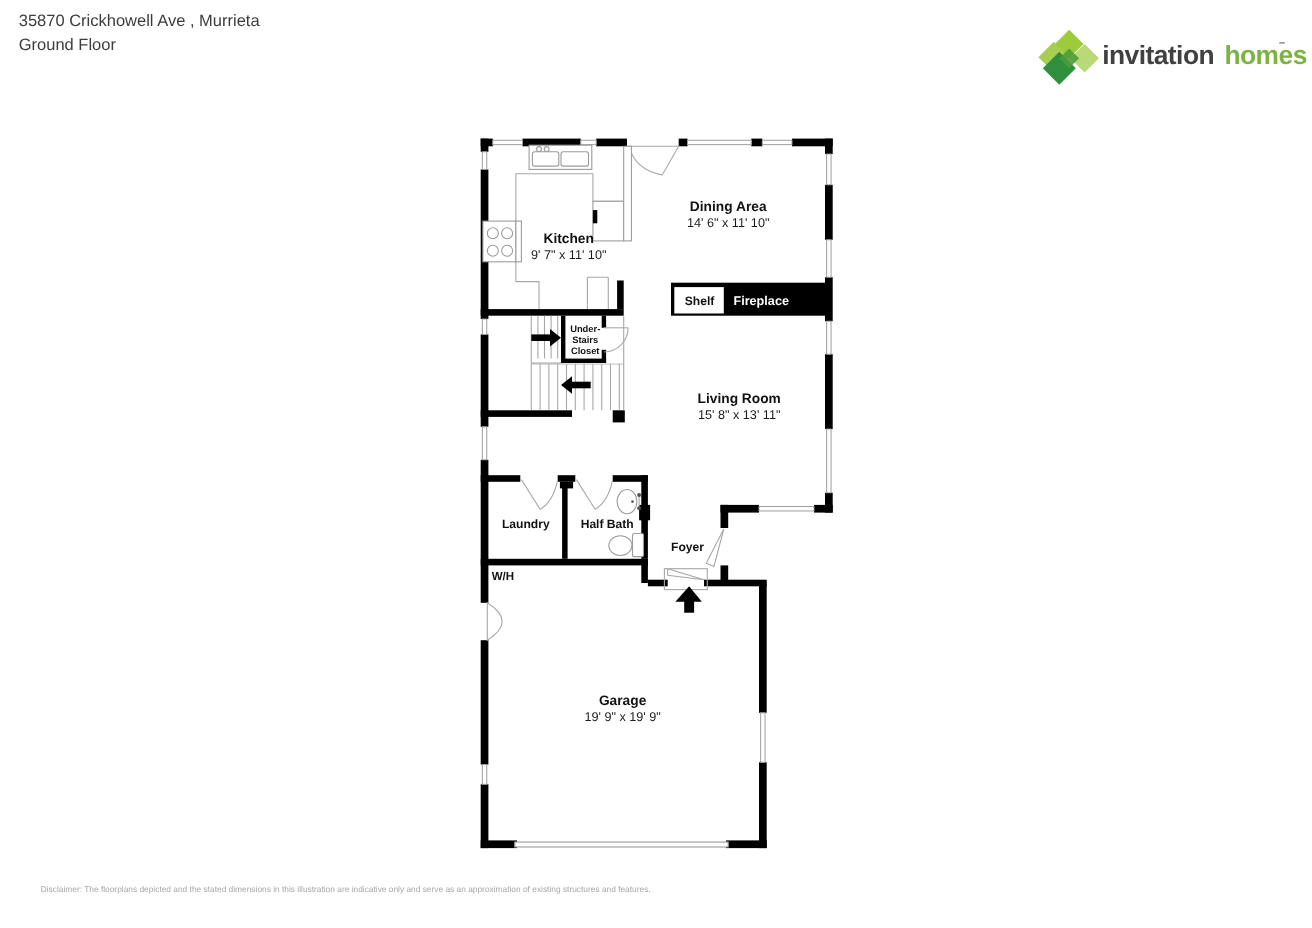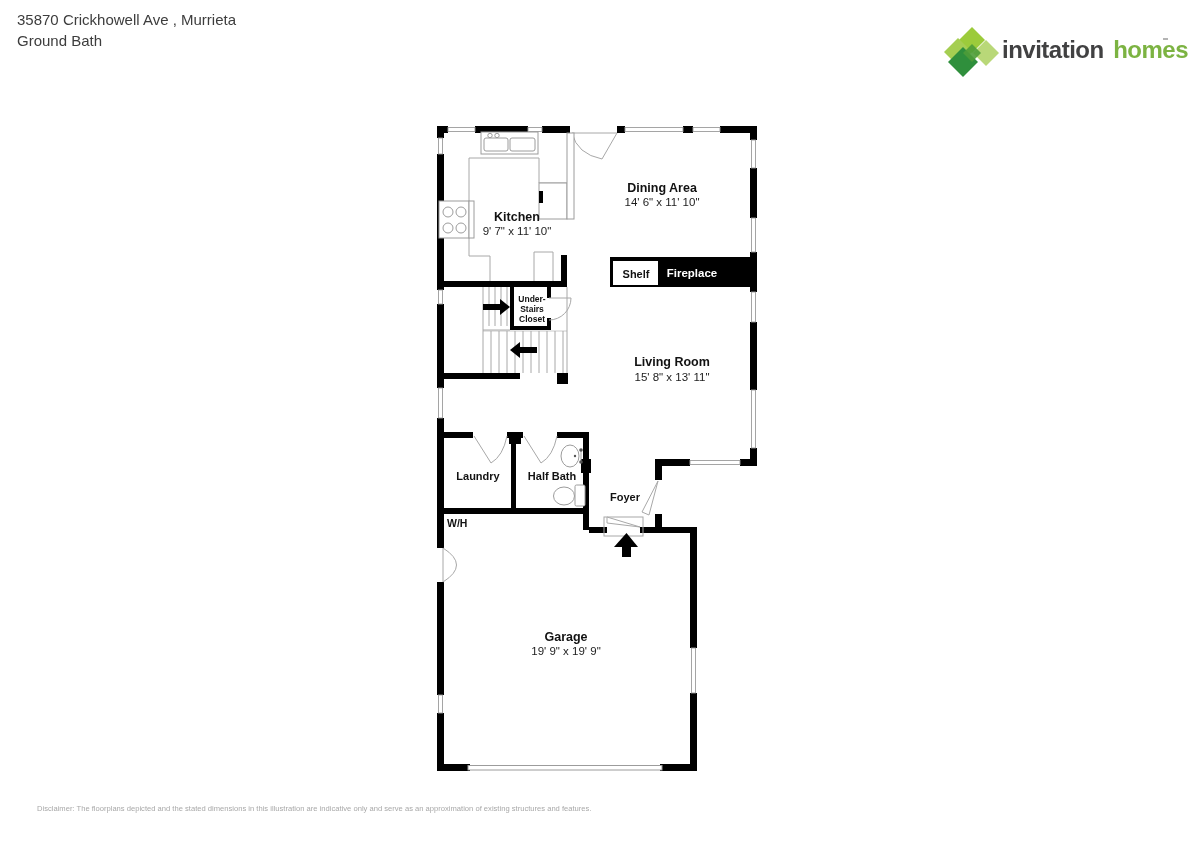--- a/index.html
+++ b/index.html
@@ -23,21 +23,21 @@
   .logo-word1{font:bold 24px "Liberation Sans",sans-serif;fill:#414142;letter-spacing:-0.5px;}
   .logo-word2{font:bold 24px "Liberation Sans",sans-serif;fill:#7cb342;letter-spacing:-0.5px;}
 </style>
 </head>
 <body>
 
 <div class="page">
 
   <div class="address-block">
     <div>35870 Crickhowell Ave , Murrieta</div>
-    <div>Ground Bath</div>
+    <div>Ground Floor</div>
   </div>
 
   <svg class="floorplan-svg" width="1193" height="844" viewBox="0 0 1193 844">
 
     <g>
       <polygon points="972,27 985,40 972,53 959,40" fill="#9ccb3b"></polygon>
       <polygon points="986,40 999,53 986,66 973,53" fill="#b9d878"></polygon>
       <polygon points="958,38 972,52 958,66 944,52" fill="#a5ce52"></polygon>
       <polygon points="963,47 978,62 963,77 948,62" fill="#2f8f3c"></polygon>
       <polygon points="972,44 981,53 972,62 963,53" fill="#4e9c39" opacity="0.9"></polygon>

